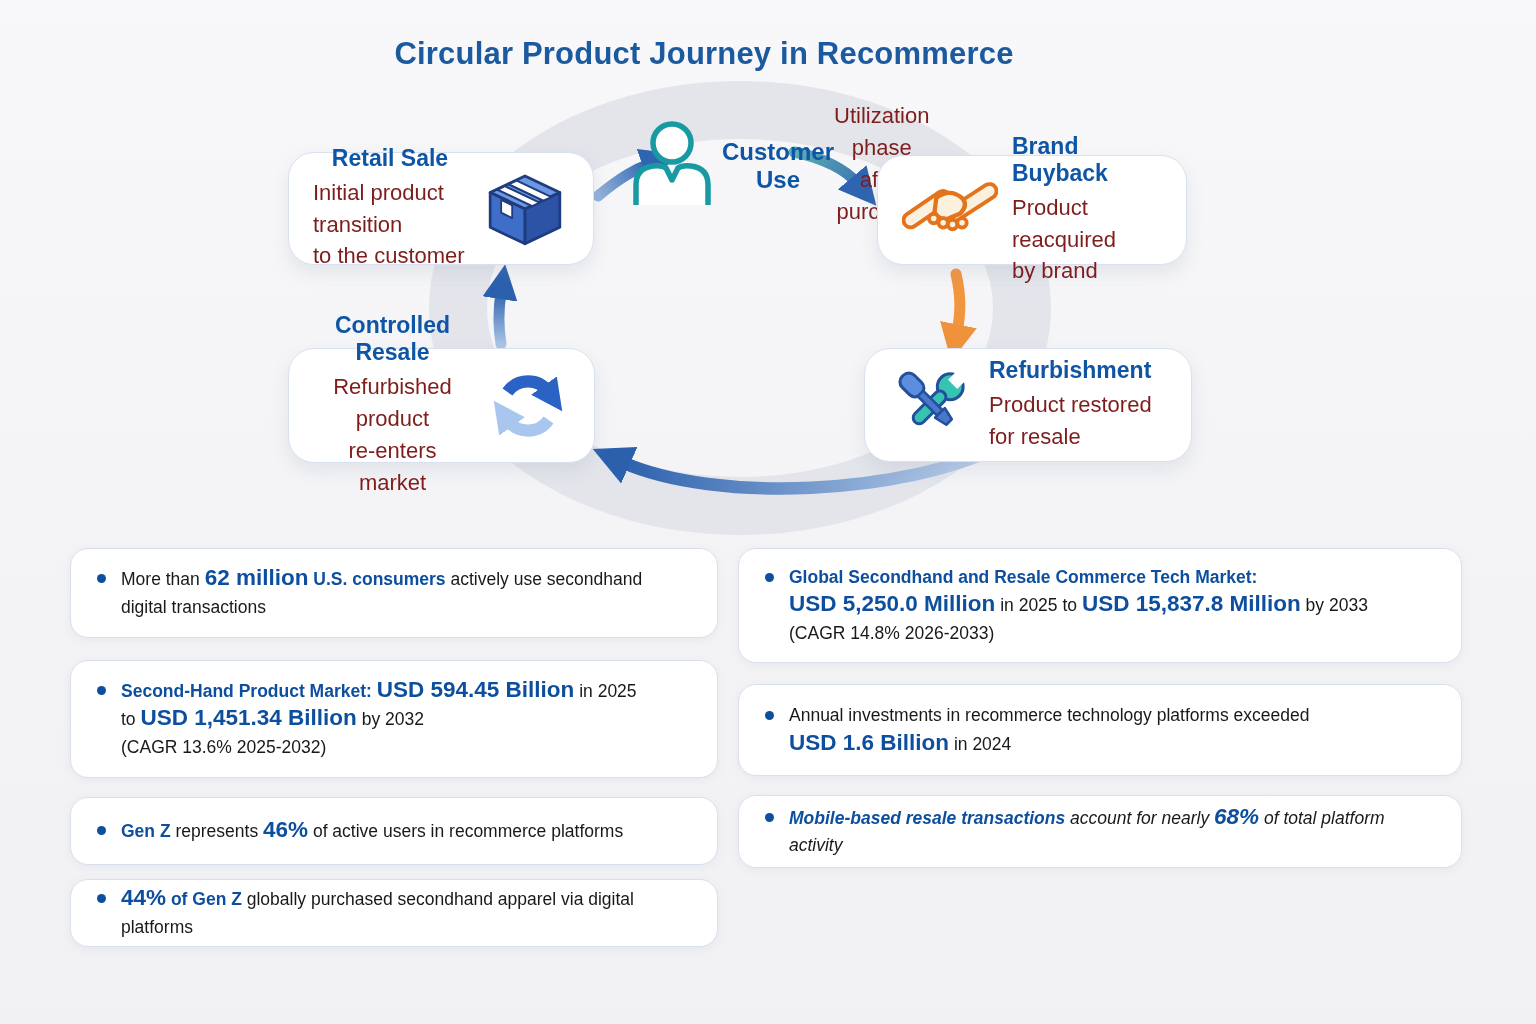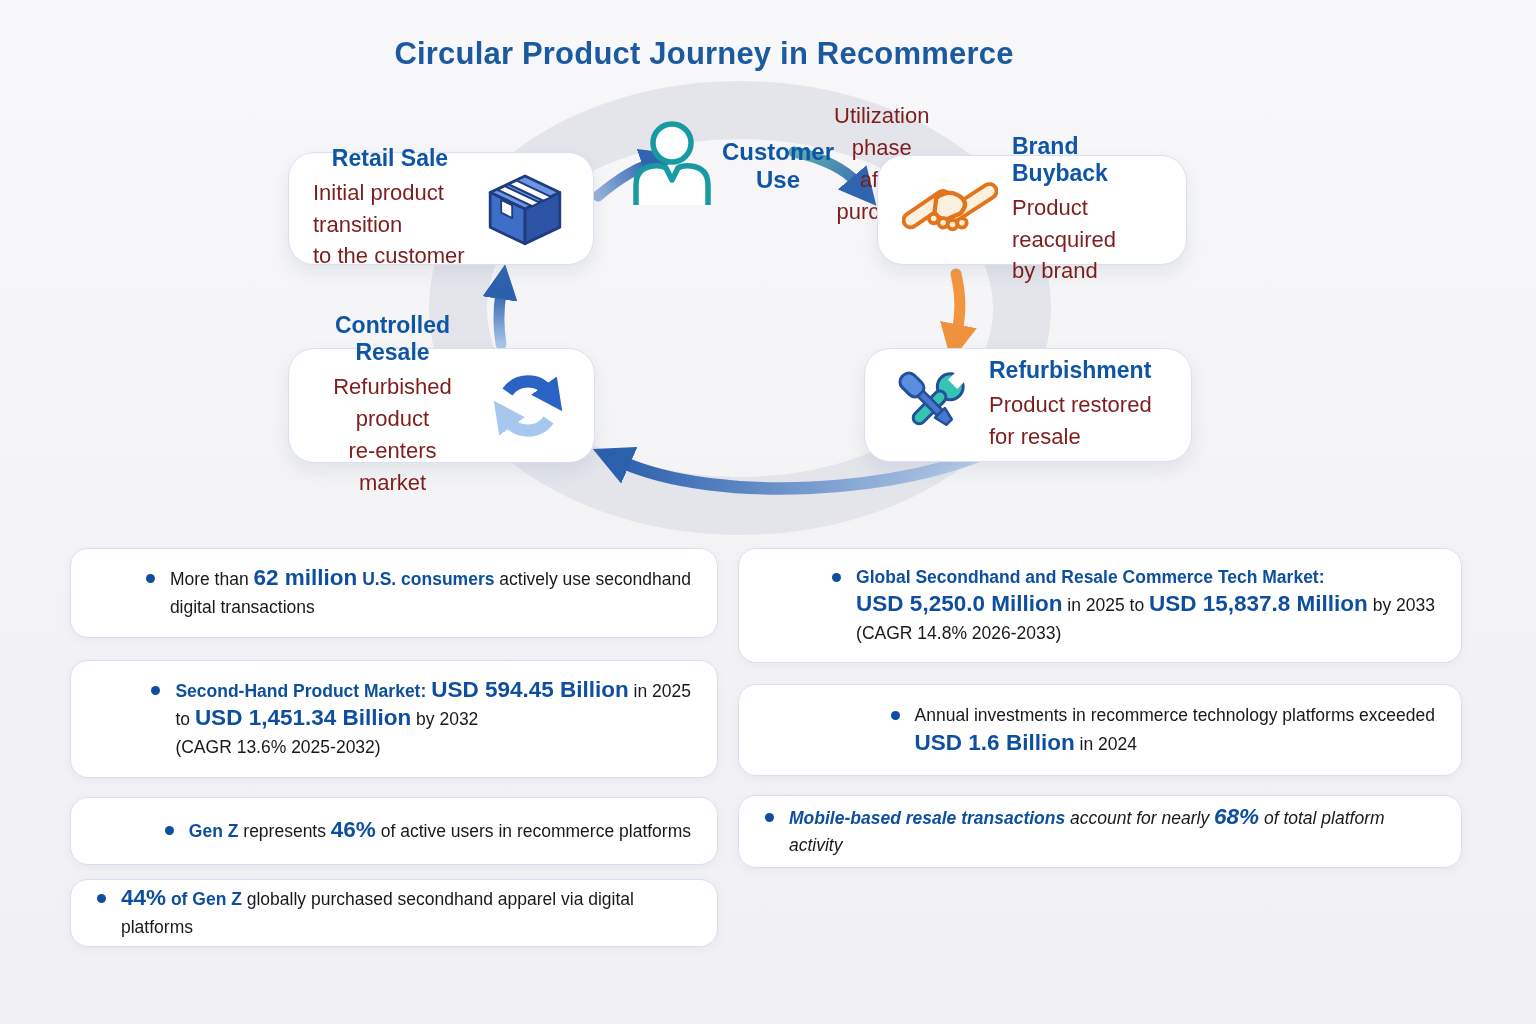--- a/index.html
+++ b/index.html
@@ -36,21 +36,21 @@
     position:absolute;z-index:2;left:622px;top:100px;width:222px;
     display:flex;align-items:center;text-align:center;
   }
   .customer-node .node-title{margin-top:8px;margin-bottom:4px;font-size:24px;}
 
   .stat-box{
     position:absolute;z-index:2;background:#ffffff;
     border:1.5px solid #d9e0ec;border-radius:18px;
     box-shadow:0 2px 8px rgba(140,150,175,.10);
     display:flex;flex-direction:column;justify-content:center;gap:12px;
-    padding:12px 26px;box-sizing:border-box;align-items:flex-end;
+    padding:12px 26px;box-sizing:border-box;
   }
   .stat-row{display:flex;gap:15px;align-items:flex-start;}
   .bullet{width:9px;height:9px;border-radius:50%;background:#0d4f9e;margin-top:9px;flex:none;}
   .bullet.red{background:#c22030;}
   .stat-text{font-size:17.5px;color:#18191c;line-height:1.55;}
   .seg-n{}
   .seg-blue{color:#0d4f9e;font-weight:700;}
   .seg-big{color:#0d4f9e;font-weight:700;font-size:22.5px;line-height:1.15;}
   .seg-red{color:#c22030;font-weight:700;}
 </style>

